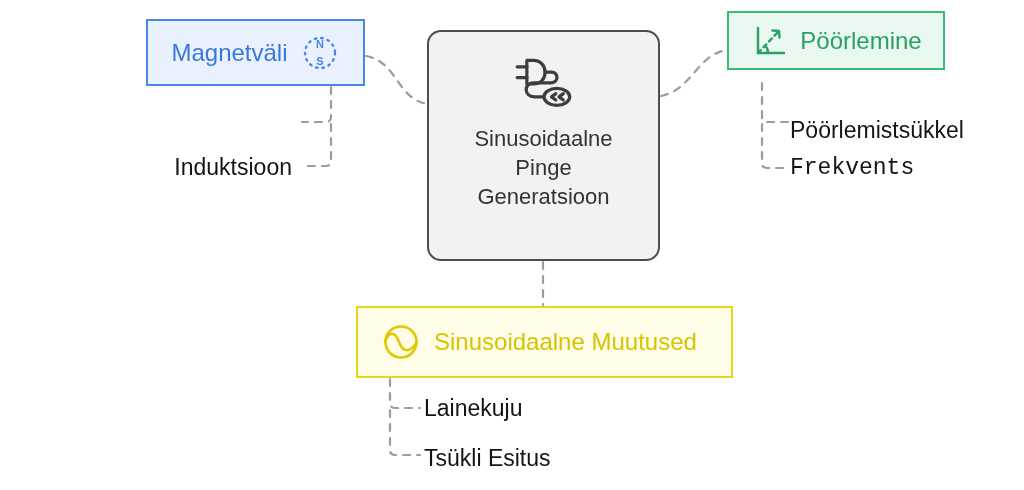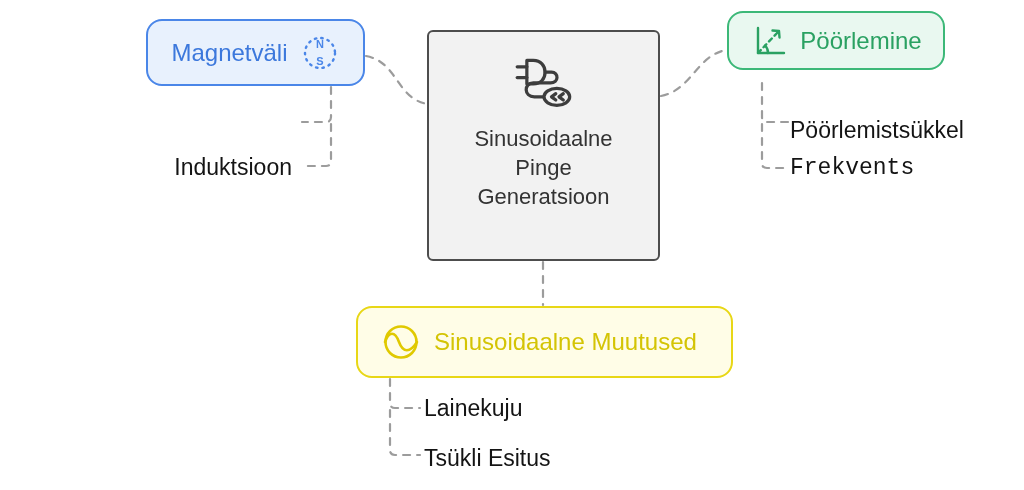--- a/index.html
+++ b/index.html
@@ -7,28 +7,28 @@
     position:relative;width:1024px;height:490px;background:#ffffff;
     font-family:"Liberation Sans",sans-serif;overflow:hidden;
   }
   .connector-layer{position:absolute;left:0;top:0;width:1024px;height:490px;pointer-events:none;}
   .connector{fill:none;stroke:#9c9c9c;stroke-width:2.2;stroke-dasharray:7 7;stroke-linecap:round;}
 
   .node{position:absolute;box-sizing:border-box;display:flex;align-items:center;gap:12px;}
 
   .center-node{
     left:427px;top:30px;width:233px;height:231px;
-    background:#f2f2f2;border:2px solid #4d4d4d;border-radius:6px;
+    background:#f2f2f2;border:2px solid #4d4d4d;border-radius:14px;
     flex-direction:column;justify-content:flex-start;gap:4px;padding-top:22px;
   }
   .center-node .center-text{
     text-align:center;color:#333333;font-size:22px;line-height:29px;margin-top:6px;
   }
 
-  .branch-node{border-radius:16px;padding:0 20px;}
+  .branch-node{border-radius:0;padding:0 20px;}
   .branch-node .branch-label{font-size:24px;font-weight:500;white-space:nowrap;}
 
   .magnet-node{
     left:146px;top:19px;width:219px;height:67px;
     background:#e8f1fd;border:2px solid #4a86e8;justify-content:center;
   }
   .magnet-node .branch-label{color:#3c78dc;}
 
   .rotation-node{
     left:727px;top:11px;width:218px;height:59px;

